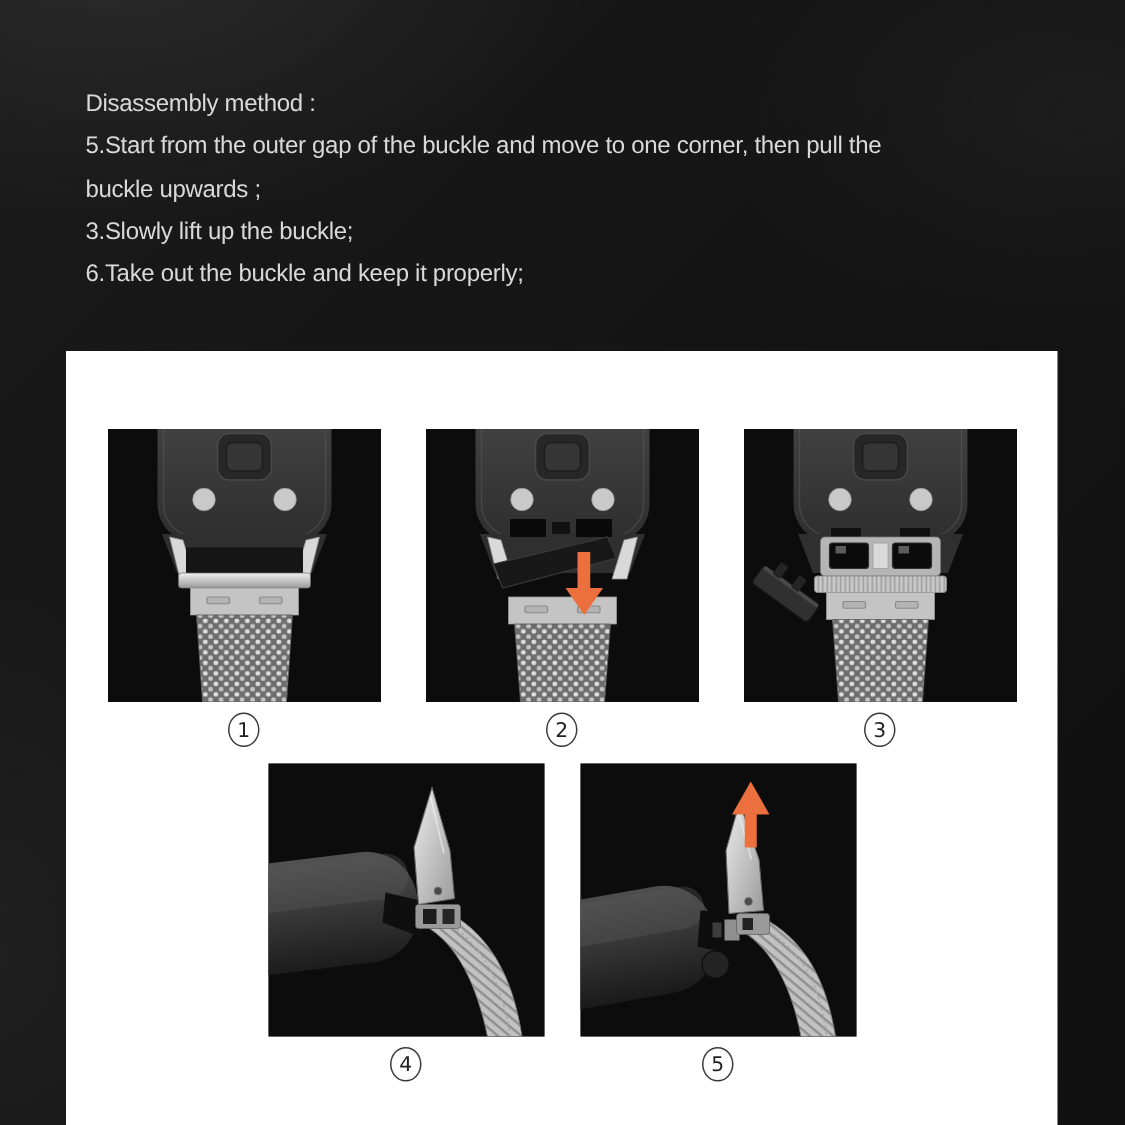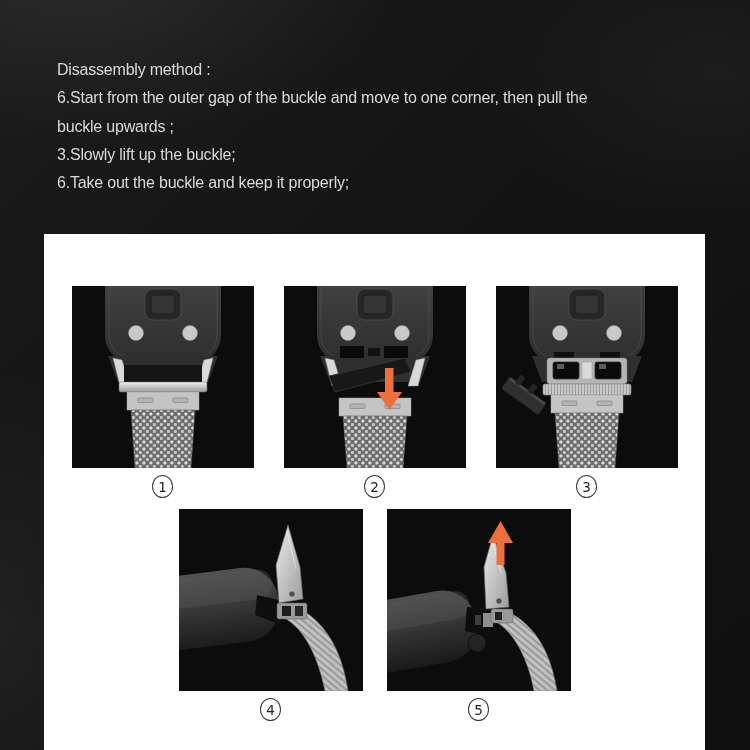--- a/index.html
+++ b/index.html
@@ -30,21 +30,21 @@
     margin-top:7px;width:19px;height:21px;border:1.4px solid #3a3a3a;border-radius:50%;
     display:flex;align-items:center;justify-content:center;
     font-size:13.5px;color:#222;font-family:"DejaVu Sans", sans-serif;
   }
 </style>
 </head>
 <body>
 
 <div class="instructions">
   <p>Disassembly method :</p>
-  <p>6.Start from the outer gap of the buckle and move to one corner, then pull the
+  <p>5.Start from the outer gap of the buckle and move to one corner, then pull the
 buckle upwards ;</p>
   <p>3.Slowly lift up the buckle;</p>
   <p>6.Take out the buckle and keep it properly;</p>
 </div>
 
 <div class="panel">
 
   <div class="row row1">
 
     <div class="figure">

